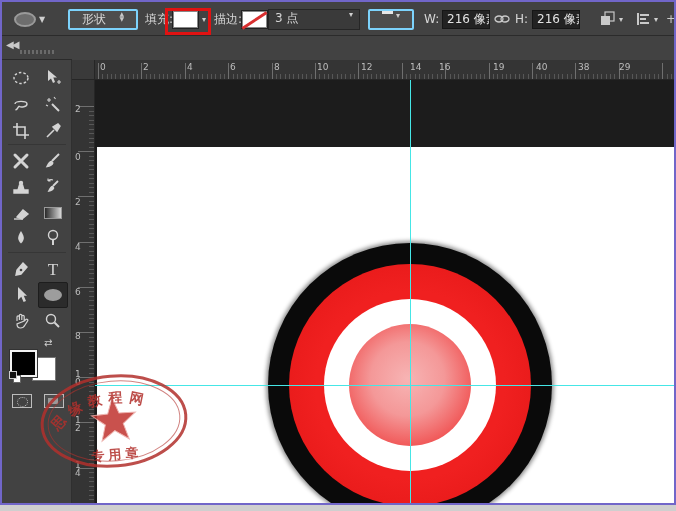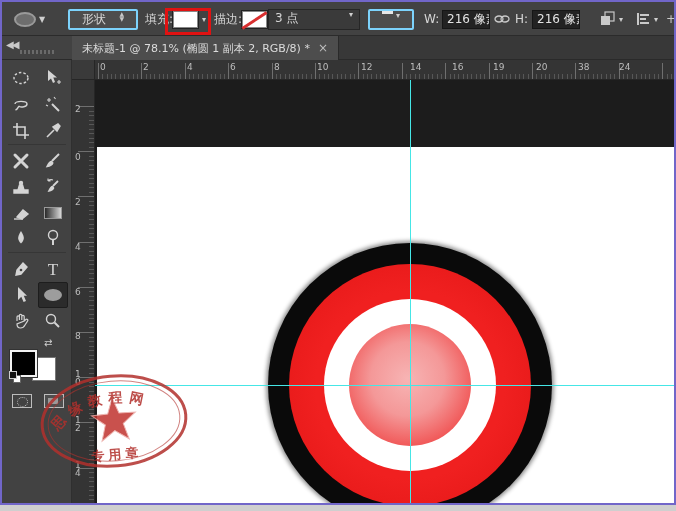--- a/index.html
+++ b/index.html
@@ -153,26 +153,20 @@
     </div>
     <div class="ob" style="left:664px; color:#c9c9c9;">
       <span>+</span>
     </div>
   </div>
 
   <div class="panel-head">
     <span class="collapse">◀◀</span>
     <div class="grip"></div>
   </div>
-  <div class="tabbar">
-    <div class="tab">
-      <span>未标题-1 @ 78.1% (椭圆 1 副本 2, RGB/8) *</span>
-      <span class="tab-close">×</span>
-    </div>
-  </div>
 
   <div class="tools">
 
     <div class="tcell" style="left:6px; top:6px;" title="elliptical-marquee">
       <svg width="18" height="16" viewBox="0 0 18 16">
           <ellipse cx="9" cy="8" rx="7" ry="5.5" stroke-dasharray="2.5,2"></ellipse>
         </svg>
     </div>
     <div class="tcell" style="left:38px; top:6px;" title="move">
       <svg width="18" height="18" viewBox="0 0 18 18">
@@ -300,25 +294,25 @@
   <div class="corner"></div>
   <div class="hruler">
     <span style="left:5px">0</span>
     <span style="left:48px">2</span>
     <span style="left:92px">4</span>
     <span style="left:135px">6</span>
     <span style="left:179px">8</span>
     <span style="left:222px">10</span>
     <span style="left:266px">12</span>
     <span style="left:315px">14</span>
-    <span style="left:357px">16</span>
+    <span style="left:344px">16</span>
     <span style="left:398px">19</span>
-    <span style="left:441px">20</span>
+    <span style="left:441px">40</span>
     <span style="left:483px">38</span>
-    <span style="left:524px">24</span>
+    <span style="left:524px">29</span>
   </div>
   <div class="vruler">
     <span style="top:25px">2</span>
     <span style="top:73px">0</span>
     <span style="top:118px">2</span>
     <span style="top:163px">4</span>
     <span style="top:208px">6</span>
     <span style="top:252px">8</span>
     <span style="top:290px">10</span>
     <span style="top:336px">12</span>

